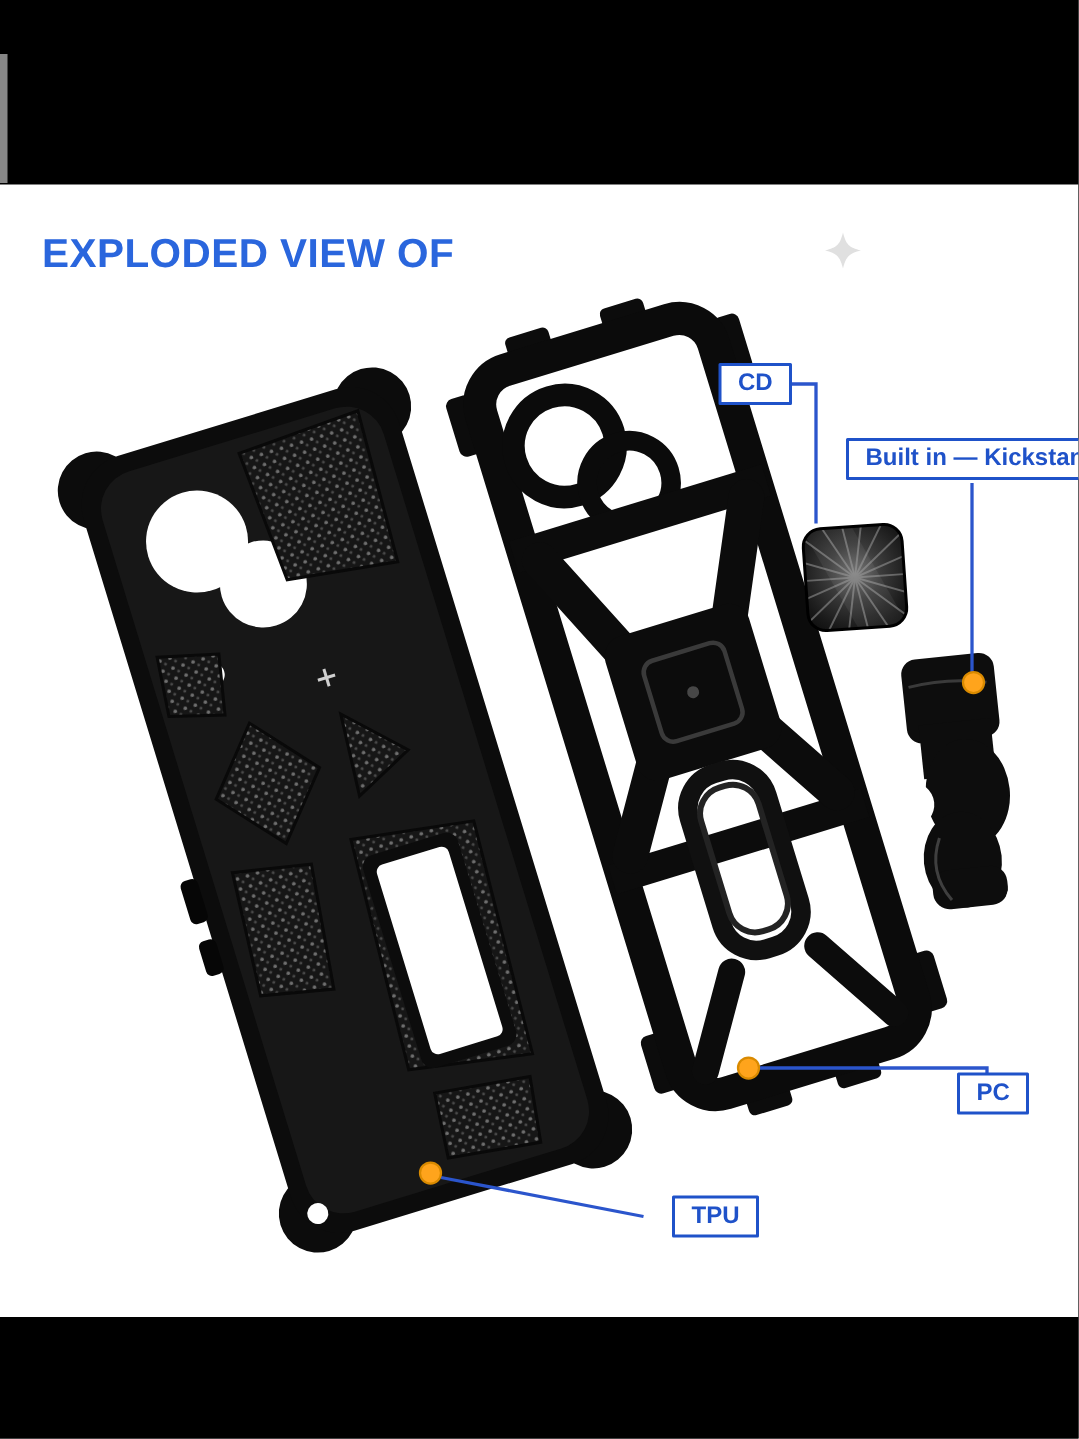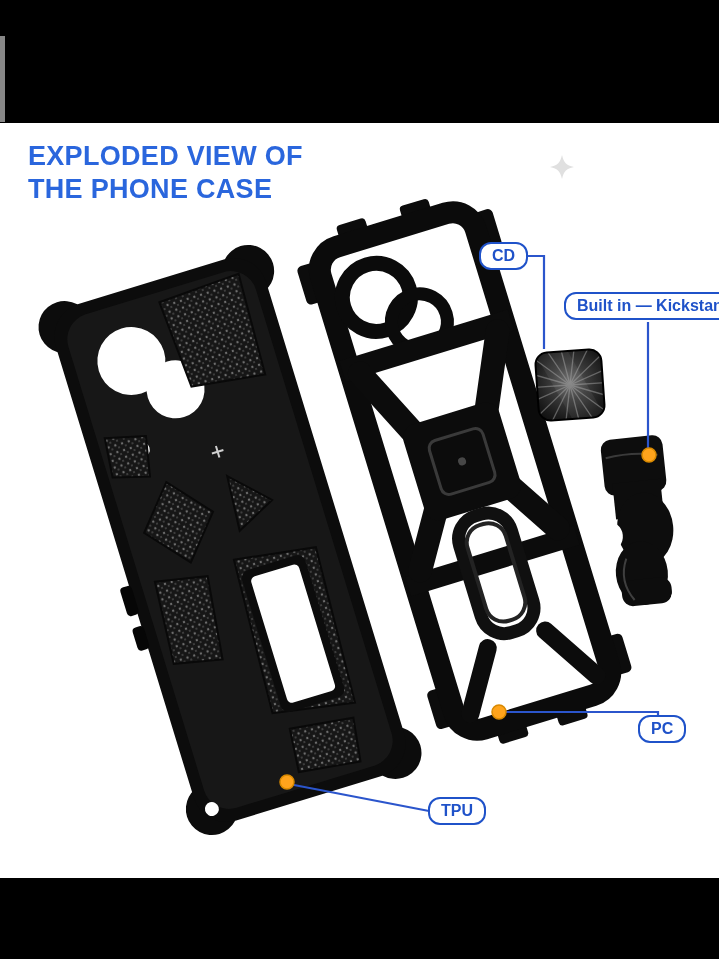--- a/index.html
+++ b/index.html
@@ -11,36 +11,36 @@
     font-family: "Liberation Sans", sans-serif;
   }
   .letterbox { position:absolute; left:0; width:719px; background: var(--letterbox-black,#000); }
   .letterbox.top { top:0; height:123px; }
   .letterbox.bottom { top:878px; height:81px; }
   .photo { position:absolute; left:0; top:123px; width:719px; height:755px; background: var(--background-white,#fff); }
   .art { position:absolute; left:0; top:123px; }
   .edge-sliver { position:absolute; left:0; top:36px; width:5px; height:86px; background:#9f9f9f; opacity:.85; }
 
   .title {
-    position:absolute; left:28px; top:140px;
+    position:absolute; left:28px; top:153px;
     font-size:27px; line-height:33px; font-weight:bold;
     color: var(--title-blue, #2a66dd); letter-spacing:.3px;
   }
 
   .callout-label {
     position:absolute; background:#fff;
     border:2px solid var(--label-blue,#2050c8);
-    border-radius:12px; color:var(--label-blue,#2050c8);
+    border-radius:1px; color:var(--label-blue,#2050c8);
     font-weight:bold; font-size:16px; line-height:20px;
     padding:2px 11px; white-space:nowrap;
   }
   .callout-label.cd  { left:479px; top:242px; }
   .callout-label.kst { left:564px; top:292px; }
   .callout-label.pc  { left:638px; top:715px; }
-  .callout-label.tpu { left:428px; top:797px; }
+  .callout-label.tpu { left:448px; top:797px; }
 
   .blue-line { stroke: var(--line-blue,#2b55cc); stroke-width:2.2; fill:none; }
   .dot { fill: var(--callout-dot-orange,#ffa41c); stroke:#d98a00; stroke-width:1.5; }
   .speck { fill:url(#speck); stroke:#090909; stroke-width:2; }
   .blk { fill: var(--case-black,#0c0c0c); }
   .strut { stroke: var(--case-black,#0c0c0c); stroke-linecap:round; fill:none; }
 </style>
 </head>
 <body>
 
@@ -191,21 +191,20 @@
     <polyline class="blue-line" points="505,589 658,589 658,610"></polyline>
     <line class="blue-line" x1="294" y1="662" x2="429" y2="688"></line>
 
     <circle class="dot" cx="649" cy="332" r="7"></circle>
     <circle class="dot" cx="499" cy="589" r="7"></circle>
     <circle class="dot" cx="287" cy="659" r="7"></circle>
   </svg>
 
   <div class="title">
     <div>EXPLODED VIEW OF</div>
-    <div>THE PHONE CASE</div>
   </div>
 
   <div class="callout-label cd">CD</div>
   <div class="callout-label kst">Built in — Kickstand</div>
   <div class="callout-label pc">PC</div>
   <div class="callout-label tpu">TPU</div>
 
 </div>
 
 </body></html>

